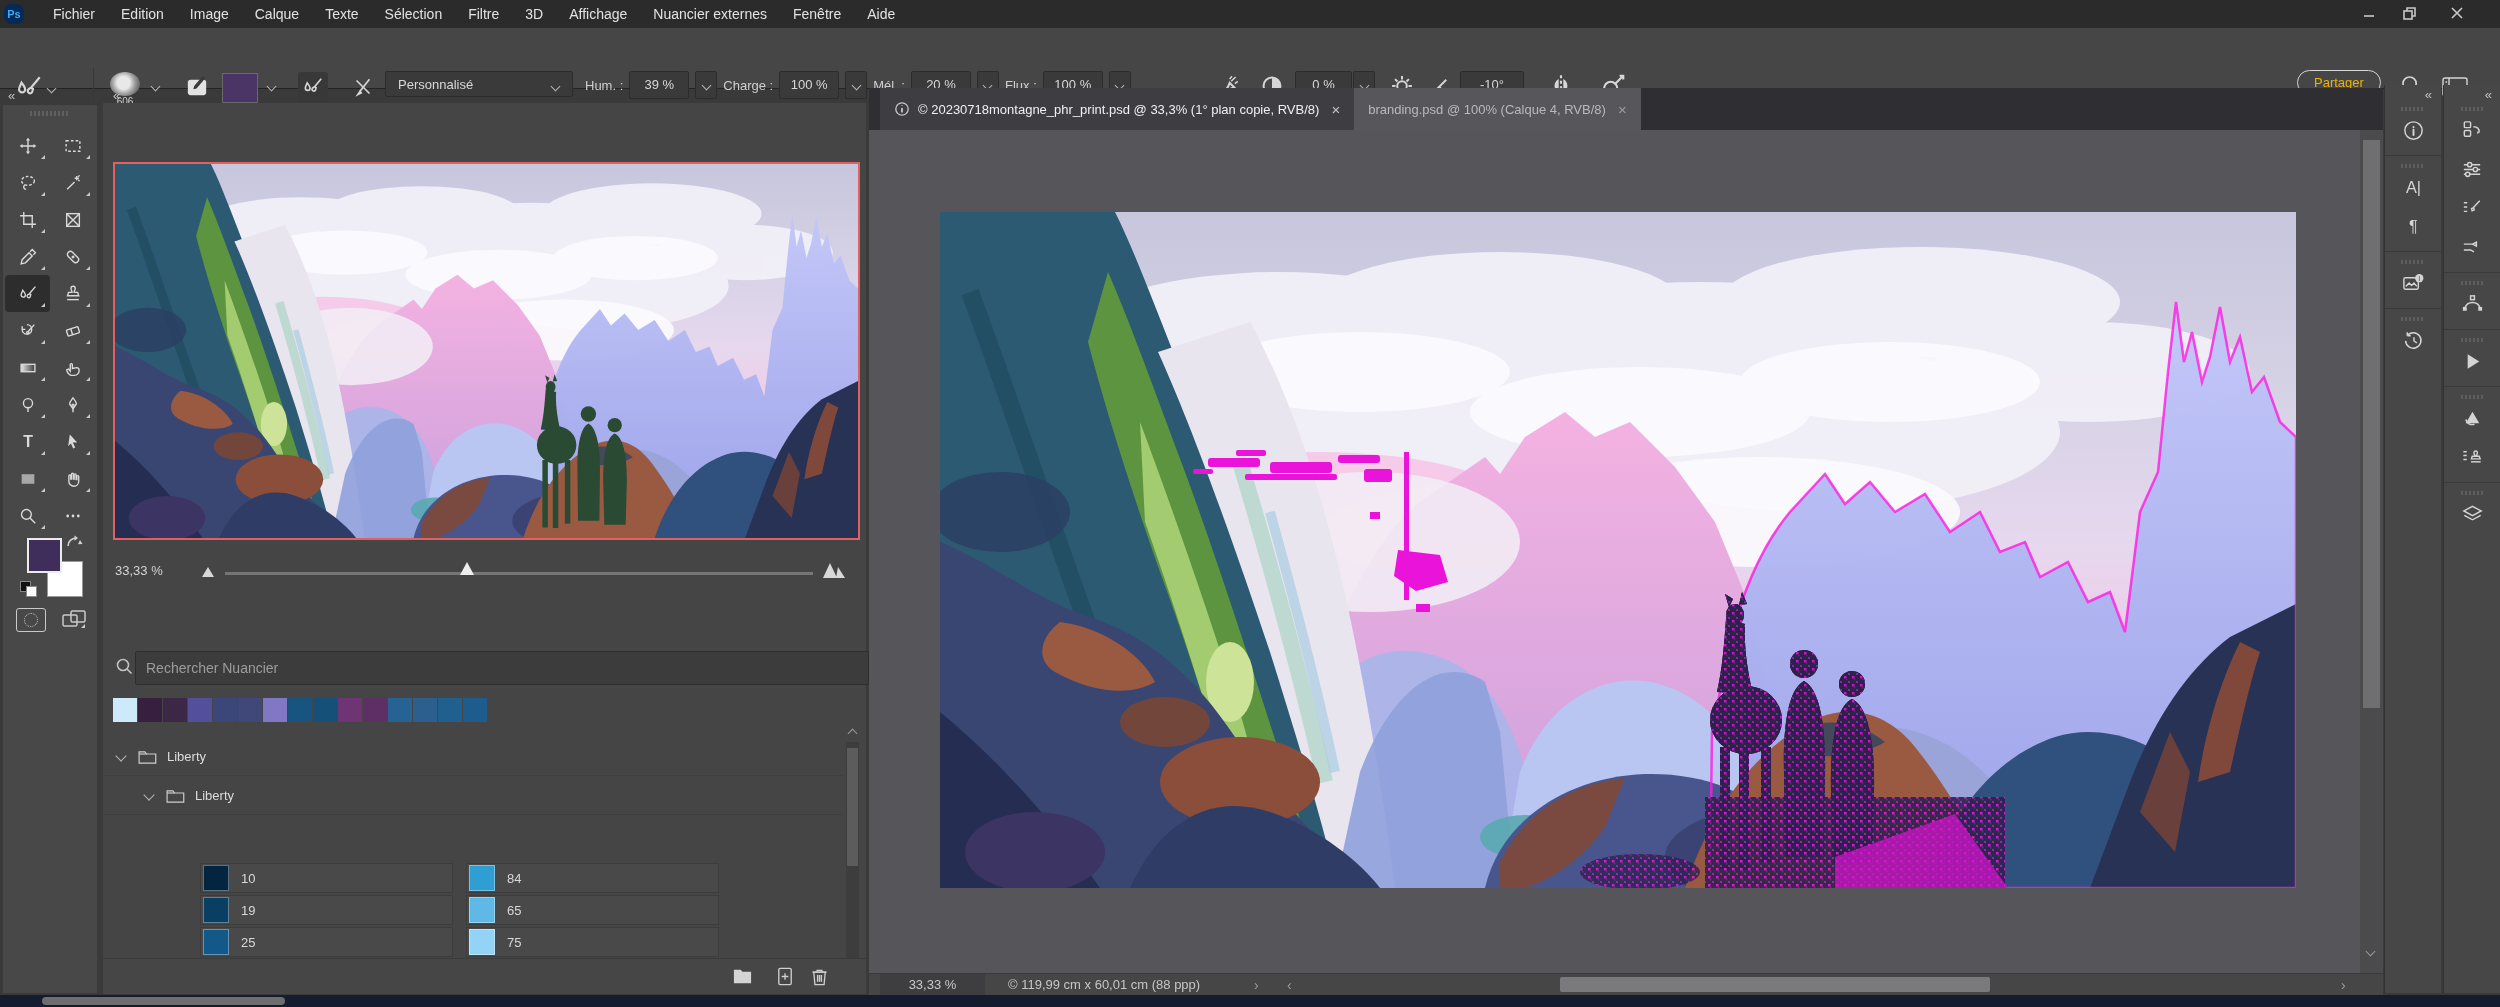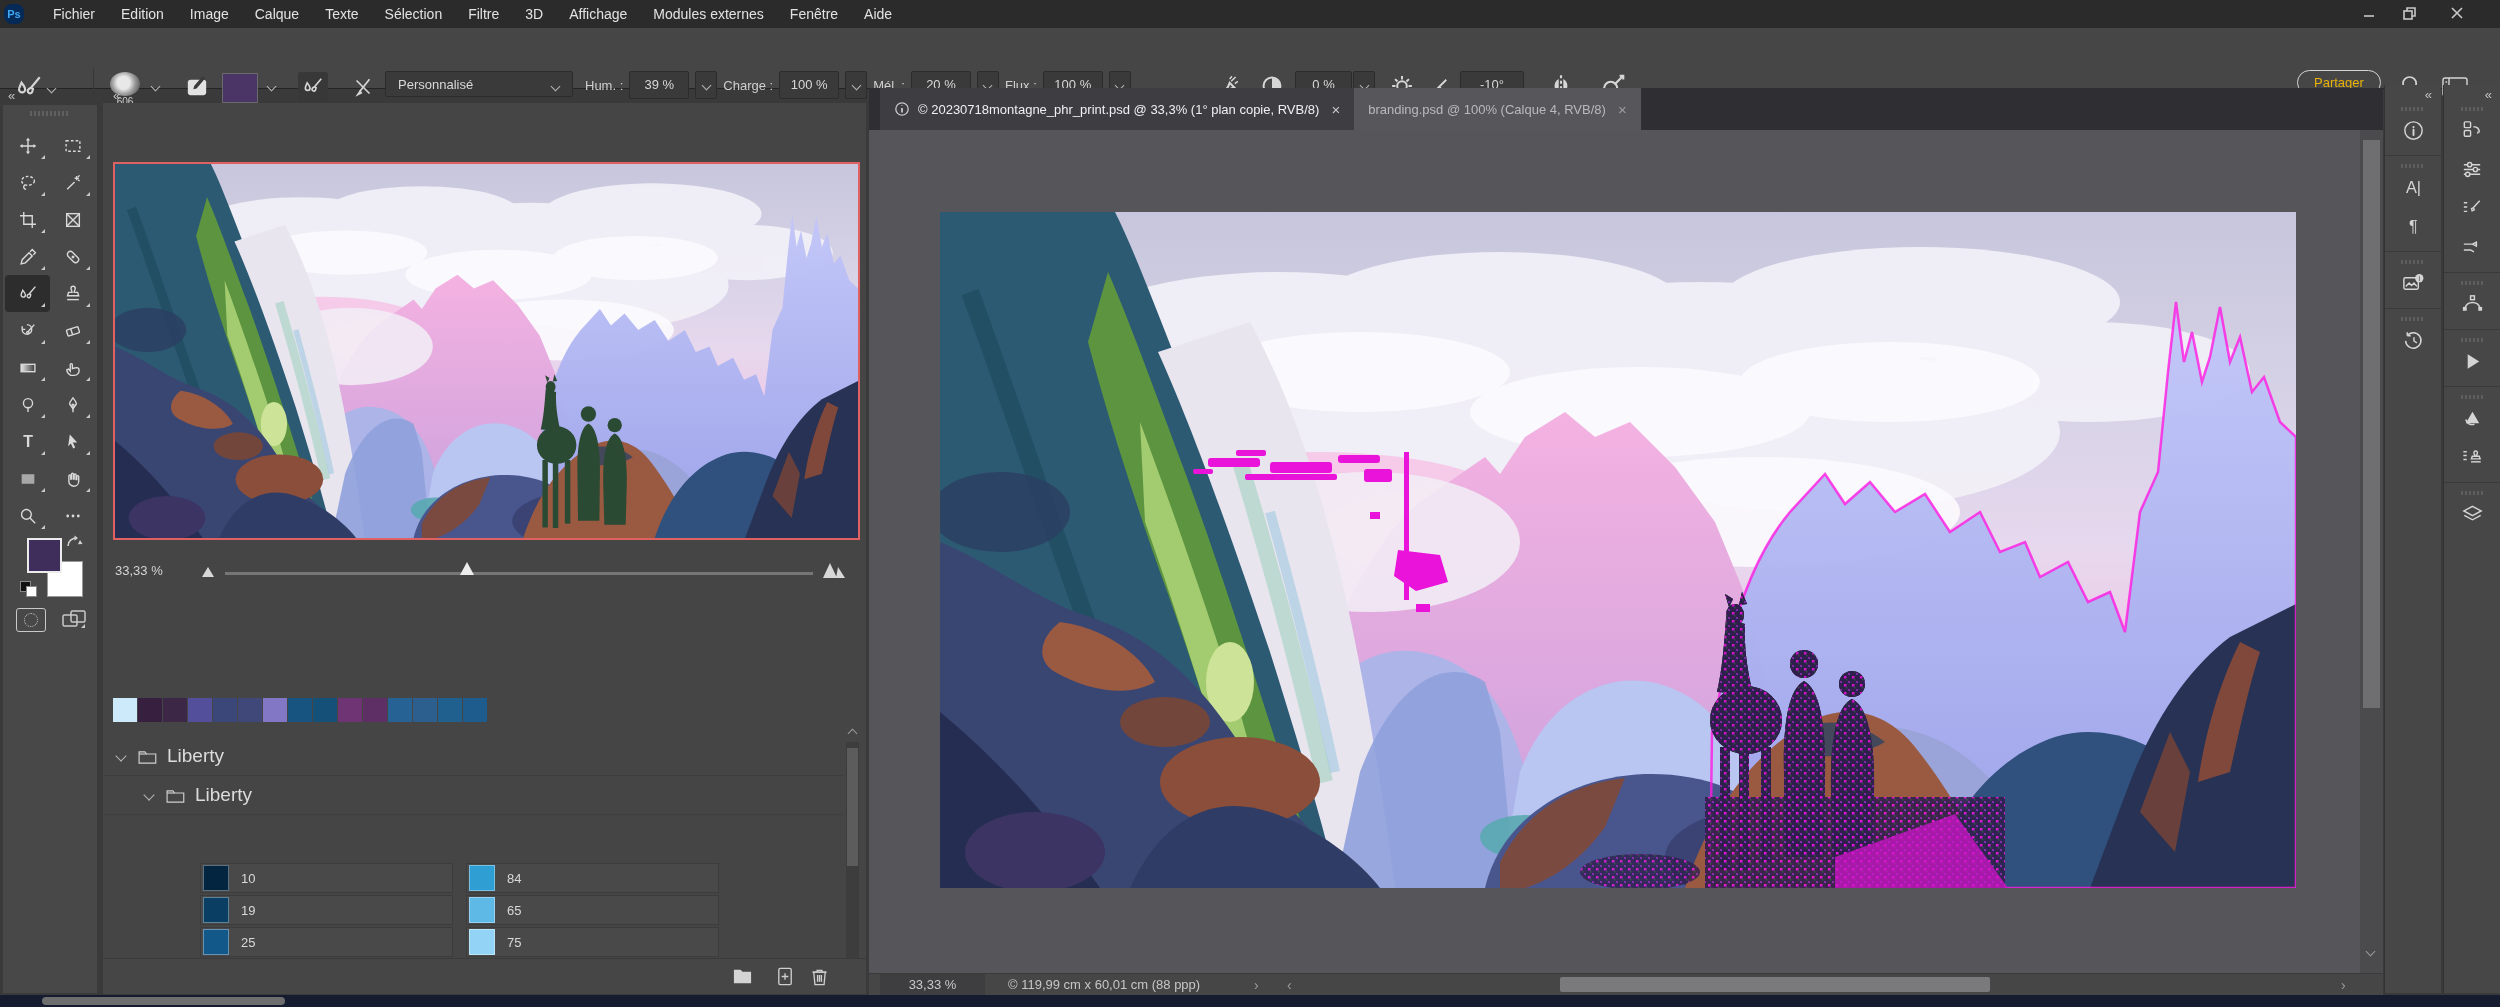--- a/index.html
+++ b/index.html
@@ -70,21 +70,21 @@
 
   #sw-panel{top:605px;height:388px;}
   #sw-search-row{position:absolute;left:0;top:44px;width:100%;height:40px;}
   #sw-search-input{position:absolute;left:32px;top:2px;width:712px;height:32px;background:#3c3c3c;
       border:1px solid #2d2d2d;border-radius:2px;color:#d8d8d8;font-size:14px;padding:0 10px;
       font-family:"Liberation Sans",sans-serif;}
   #sw-search-input::placeholder{color:#9c9c9c;}
   #sw-recent{position:absolute;left:10px;top:93px;display:flex;gap:1px;}
   .sw{width:24px;height:24px;}
   #sw-tree{position:absolute;left:0;top:132px;width:740px;}
-  .tree-row{position:relative;height:38px;display:flex;align-items:center;border-bottom:1px solid #3e3e3e;font-size:19px;color:#dcdcdc;}
+  .tree-row{position:relative;height:38px;display:flex;align-items:center;border-bottom:1px solid #3e3e3e;font-size:13px;color:#dcdcdc;}
   .tree-row[data-level="0"]{padding-left:14px;}
   .tree-row[data-level="1"]{padding-left:42px;}
   .tree-row[data-level="2"]{padding-left:70px;}
   .tree-chev{width:7px;height:7px;border-right:1.5px solid #b5b5b5;border-bottom:1.5px solid #b5b5b5;transform:rotate(45deg);margin-right:12px;}
   .folder-ic{width:20px;height:15px;margin-right:10px;stroke:#cfcfcf;stroke-width:1.4;fill:none;}
   #sw-entries{position:absolute;left:97px;top:258px;display:grid;grid-template-columns:253px 253px;gap:2px 13px;}
   .entry{height:28px;background:#494949;border:1px solid #3c3c3c;display:flex;align-items:center;font-size:13px;color:#d8d8d8;}
   .entry-chip{width:24px;height:24px;margin:0 12px 0 2px;border:1px solid rgba(255,255,255,.35);}
   #sw-scroll{position:absolute;left:743px;top:137px;width:13px;height:216px;background:#3d3d3d;}
   #sw-scroll .thumb{position:absolute;left:1px;top:6px;width:11px;height:118px;background:#5c5c5c;}
@@ -434,21 +434,21 @@
   <span class="menu-item">Texte</span>
 
   <span class="menu-item">Sélection</span>
 
   <span class="menu-item">Filtre</span>
 
   <span class="menu-item">3D</span>
 
   <span class="menu-item">Affichage</span>
 
-  <span class="menu-item">Modules externes</span>
+  <span class="menu-item">Nuancier externes</span>
 
   <span class="menu-item">Fenêtre</span>
 
   <span class="menu-item">Aide</span>
 </nav>
     <span class="wc" style="right:118px">
         <svg width="12" height="12">
           <path d="M1 9h10"></path>
         </svg>
       </span>
@@ -779,20 +779,26 @@
         </svg>
       <div id="nav-slider-track"></div>
       <div id="nav-slider-thumb"></div>
       <svg class="mtn-ic" style="left:718px;top:11px" width="26" height="17" viewBox="0 0 26 17">
           <path d="M9 2l7 15H2zM17 6l7 11h-9z"></path>
         </svg>
     </div>
   </section>
 
   <section class="panel" id="sw-panel">
+    <div id="sw-search-row">
+      <svg class="abs" style="left:12px;top:8px" width="20" height="20" viewBox="0 0 20 20" fill="none" stroke="#c2c2c2" stroke-width="1.6">
+          <use href="#icon-search"></use>
+        </svg>
+      <input id="sw-search-input" placeholder="Rechercher Nuancier" style="">
+    </div>
     <div id="sw-recent">
   <div class="sw" style="background-color: rgb(205, 234, 251);"></div>
 
   <div class="sw" style="background-color: rgb(55, 32, 63);"></div>
 
   <div class="sw" style="background-color: rgb(60, 39, 71);"></div>
 
   <div class="sw" style="background-color: rgb(84, 79, 155);"></div>
 
   <div class="sw" style="background-color: rgb(59, 70, 121);"></div>

